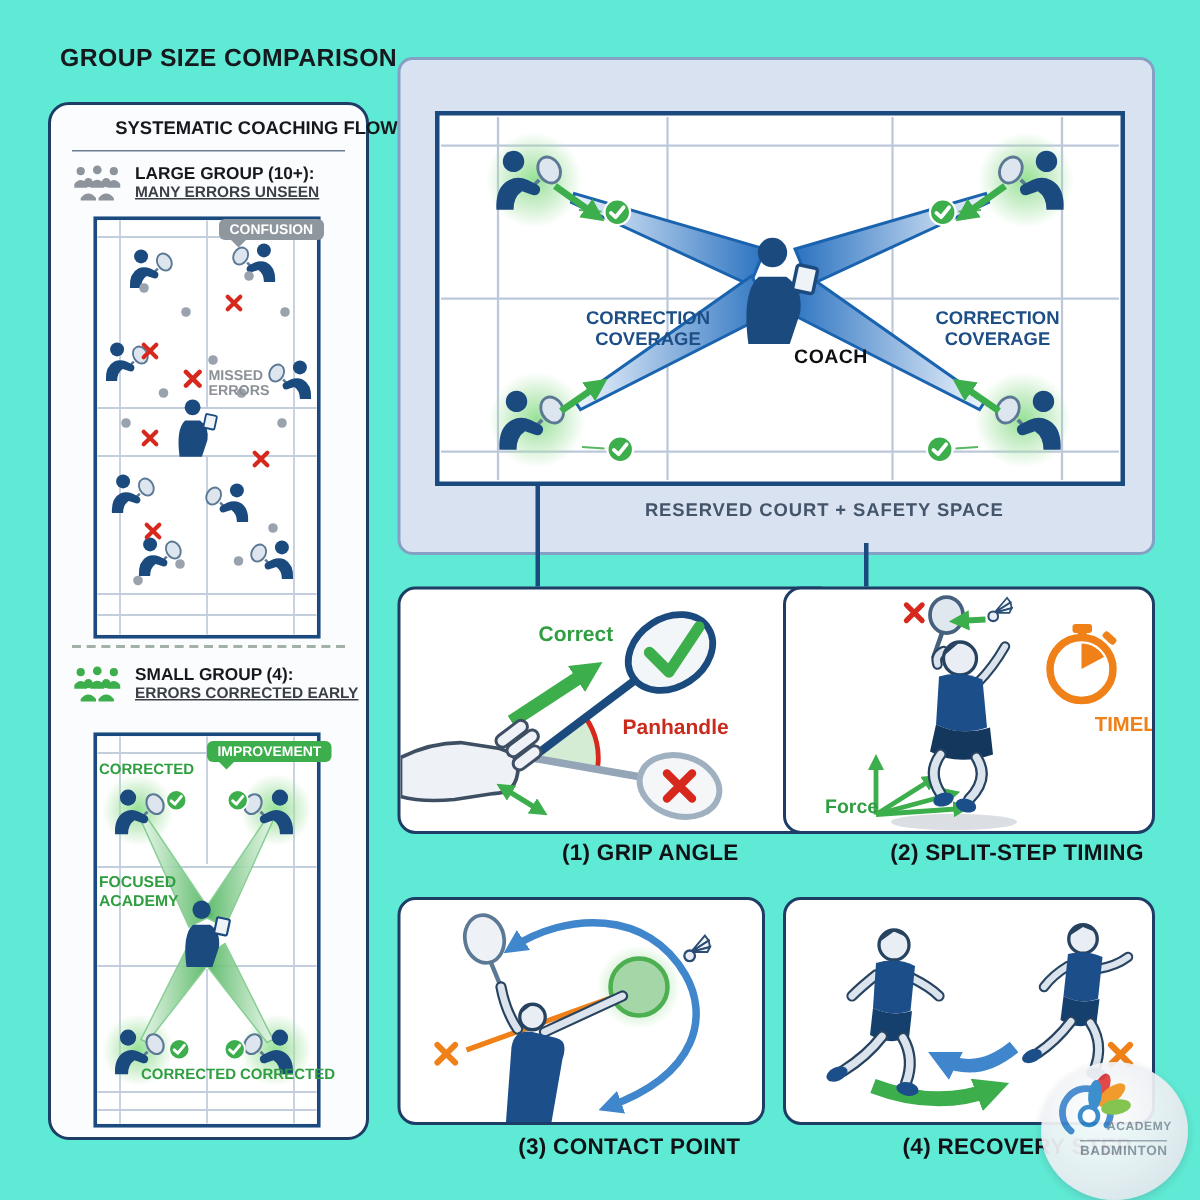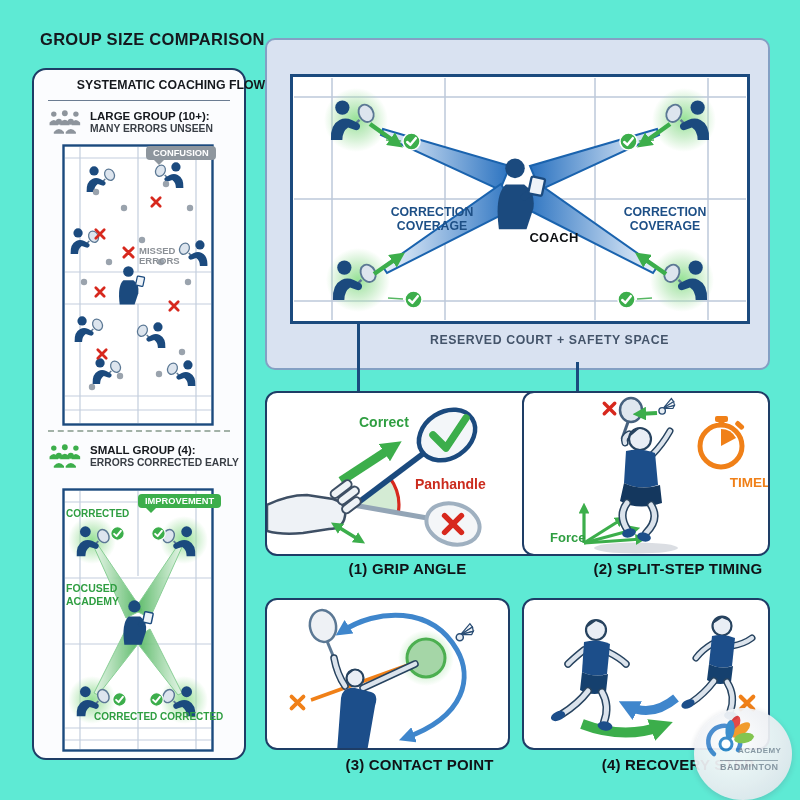--- a/index.html
+++ b/index.html
@@ -8,21 +8,21 @@
   .abs{position:absolute;}
   .lbl{position:absolute;font-weight:bold;line-height:1.12;}
   .center{text-align:center;padding-left:32px;}
   
   #page-title{left:40px;top:30px;font-size:16.5px;letter-spacing:.3px;color:#15181d;font-weight:bold;}
   #sidebar{left:32px;top:68px;width:214px;height:692px;background:#fbfcfe;
            border:2.5px solid #1e3d66;border-radius:14px;box-sizing:border-box;}
   #sb-header{left:0;top:9px;width:100%;font-size:12.3px;color:#15181d;}
   #sb-header-rule{left:14px;top:30px;width:182px;height:0;border-top:1.5px solid #6b7c92;}
   .grp-title{font-size:11.5px;color:#15181d;}
-  .grp-sub{font-size:10.3px;color:#3a3f46;font-weight:bold;}
+  .grp-sub{font-size:10.3px;color:#3a3f46;font-weight:bold;text-decoration:underline;}
   .bubble{position:absolute;font-weight:bold;font-size:9.3px;color:#fff;
           padding:2px 7px;border-radius:4px;white-space:nowrap;}
   .bubble:after{content:"";position:absolute;left:8px;bottom:-5px;border:5px solid transparent;border-bottom:0;}
   .bubble.gray{background:#8e969e;}  .bubble.gray:after{border-top-color:#8e969e;}
   .bubble.green{background:#3cae4b;} .bubble.green:after{border-top-color:#3cae4b;}
   .green-lbl{color:#2f9e41;font-size:10px;}
   .dashed-div{left:14px;top:360px;width:182px;height:0;border-top:2px dashed #a3b2a8;}
   
   #main-panel{left:265px;top:38px;width:505px;height:332px;background:#d9e2f1;
               border:2px solid #84a0c4;border-radius:10px;box-sizing:border-box;}
@@ -373,21 +373,21 @@
           <rect x="0" y="0" width="24" height="8.5" rx="4.2"></rect>
           <rect x="2" y="9.5" width="24" height="8.5" rx="4.2"></rect>
           <rect x="0" y="19" width="21" height="8.5" rx="4.2"></rect>
         </g>
       </g>
       <line x1="68" y1="132" x2="94" y2="148" stroke="#3cae4b" stroke-width="3.5" marker-start="url(#mGreen)" marker-end="url(#mGreen)"></line>
     </svg>
     <div class="lbl" style="left:92px;top:22px;font-size:14px;color:#2f9e41">Correct</div>
     <div class="lbl" style="left:148px;top:84px;font-size:14px;color:#cb2b1d">Panhandle</div>
   </div>
-  <div class="caption center" style="left:253px;top:560px;width:245px">(1) GRIP ANGLE</div>
+  <div class="caption center" style="left:279px;top:560px;width:245px">(1) GRIP ANGLE</div>
 
   <div class="panel" style="left:522px;top:391px;width:248px;height:165px">
     <svg width="248" height="165" viewBox="0 0 248 165" overflow="visible">
       <ellipse cx="112" cy="155" rx="42" ry="5.5" fill="#c8cdd4" opacity=".65"></ellipse>
       <g stroke="#3cae4b" stroke-width="3.2">
         <line x1="60" y1="150" x2="60" y2="114" marker-end="url(#mGreen)"></line>
         <line x1="60" y1="150" x2="98" y2="126" marker-end="url(#mGreen)"></line>
         <line x1="60" y1="150" x2="112" y2="136" marker-end="url(#mGreen)"></line>
         <line x1="60" y1="150" x2="118" y2="146" marker-end="url(#mGreen)"></line>
       </g>

